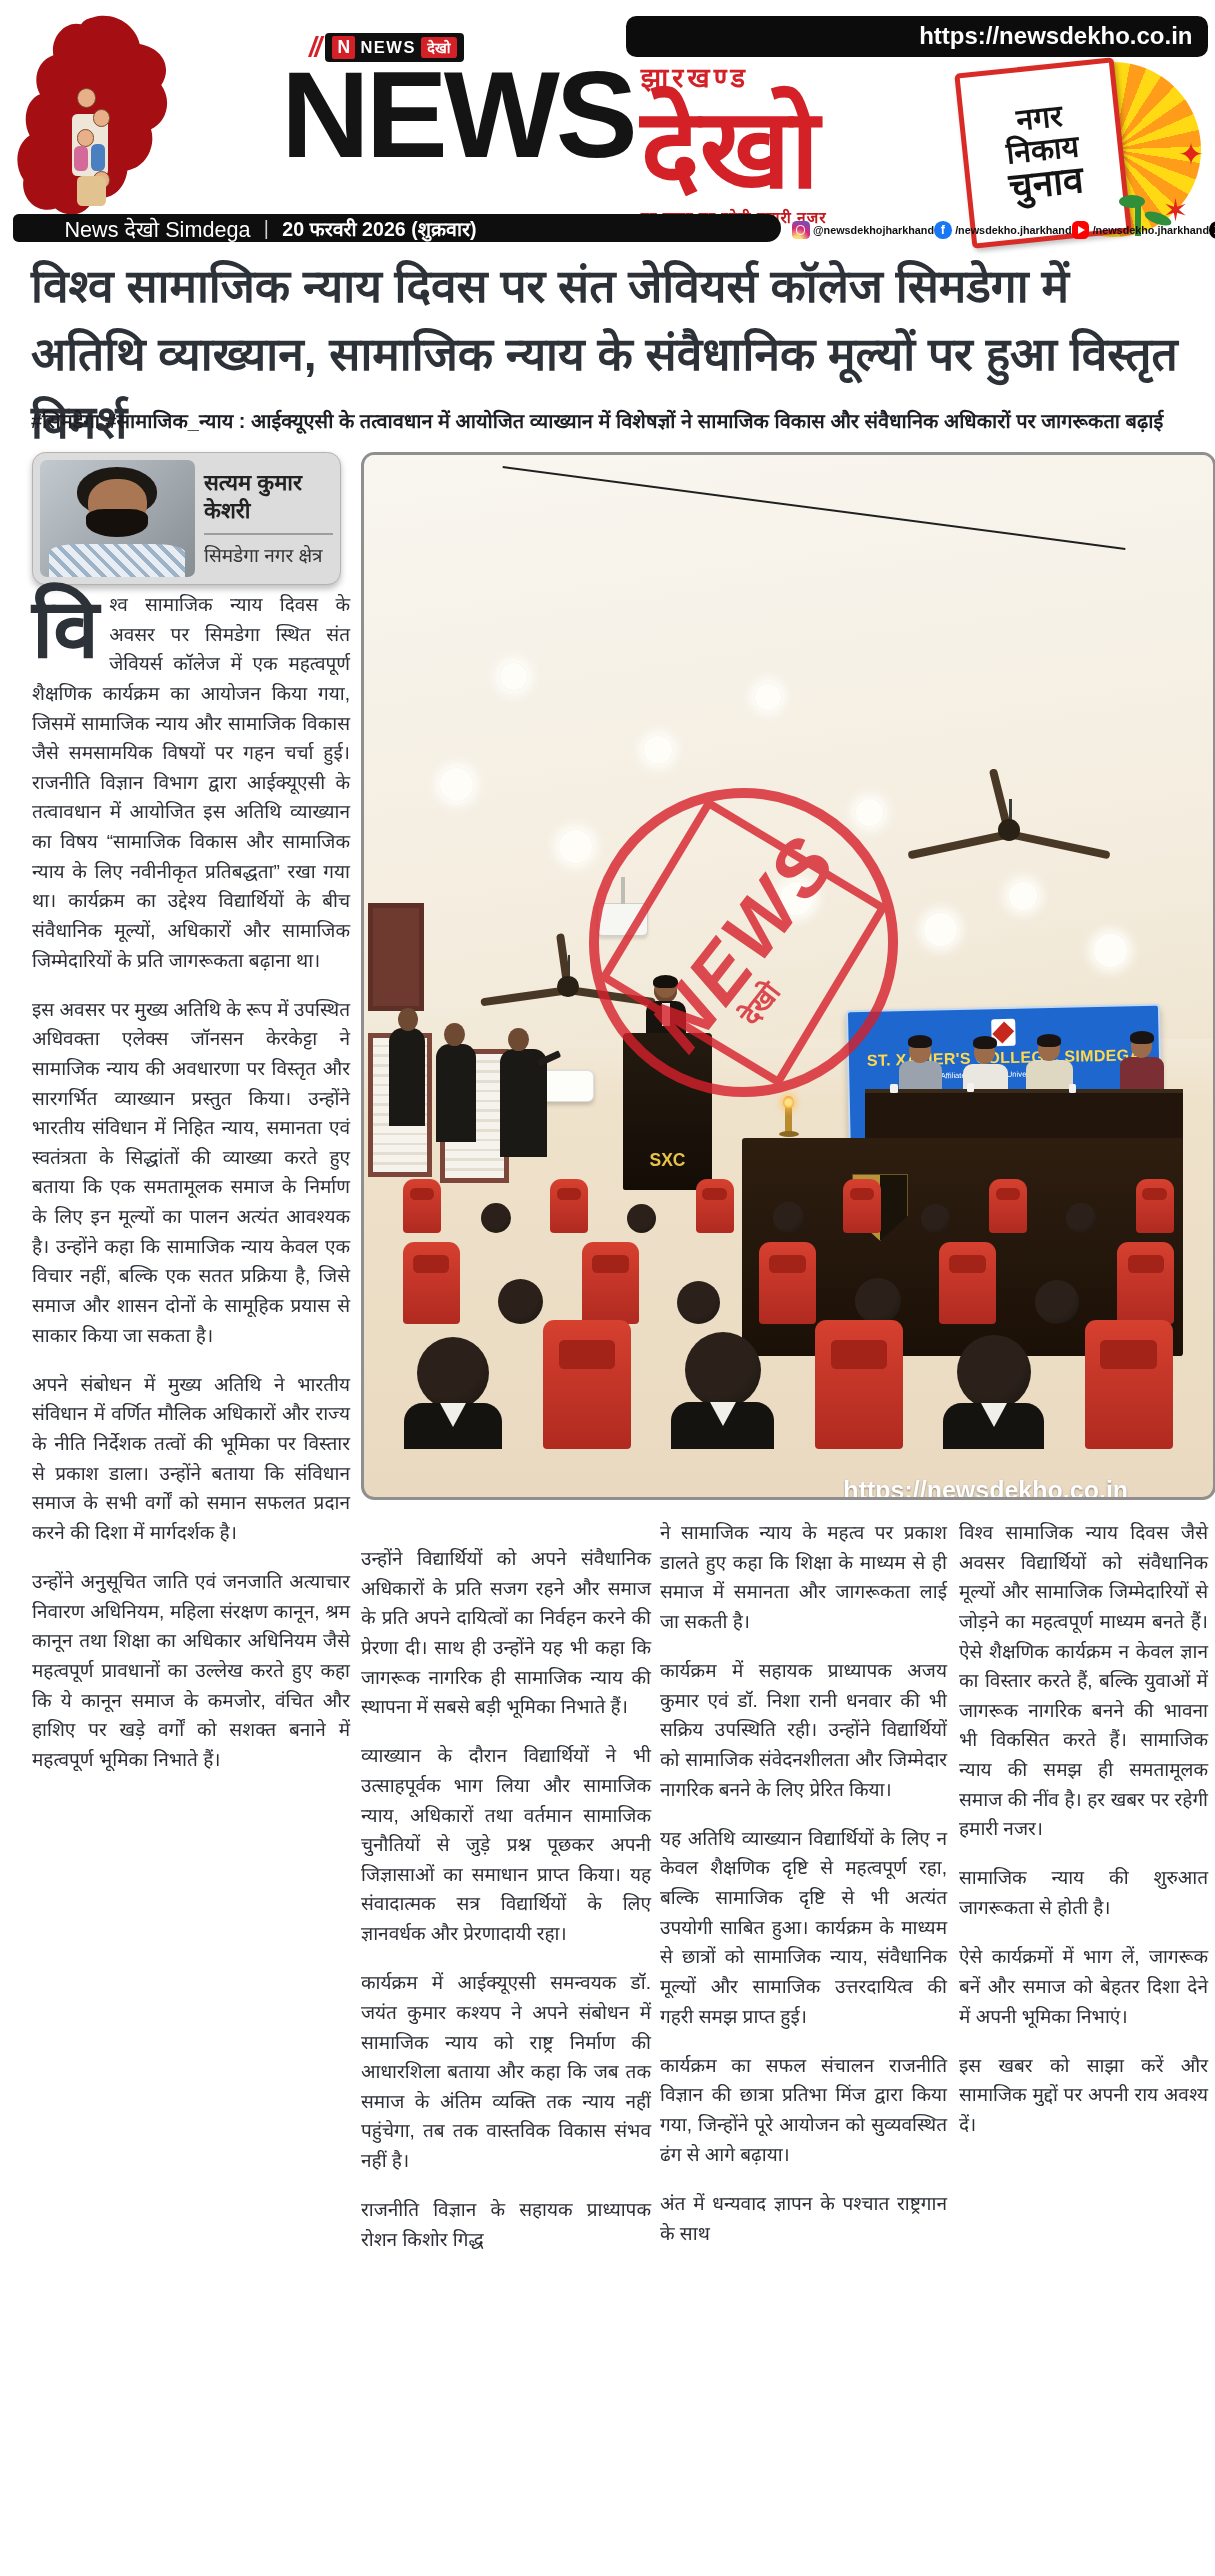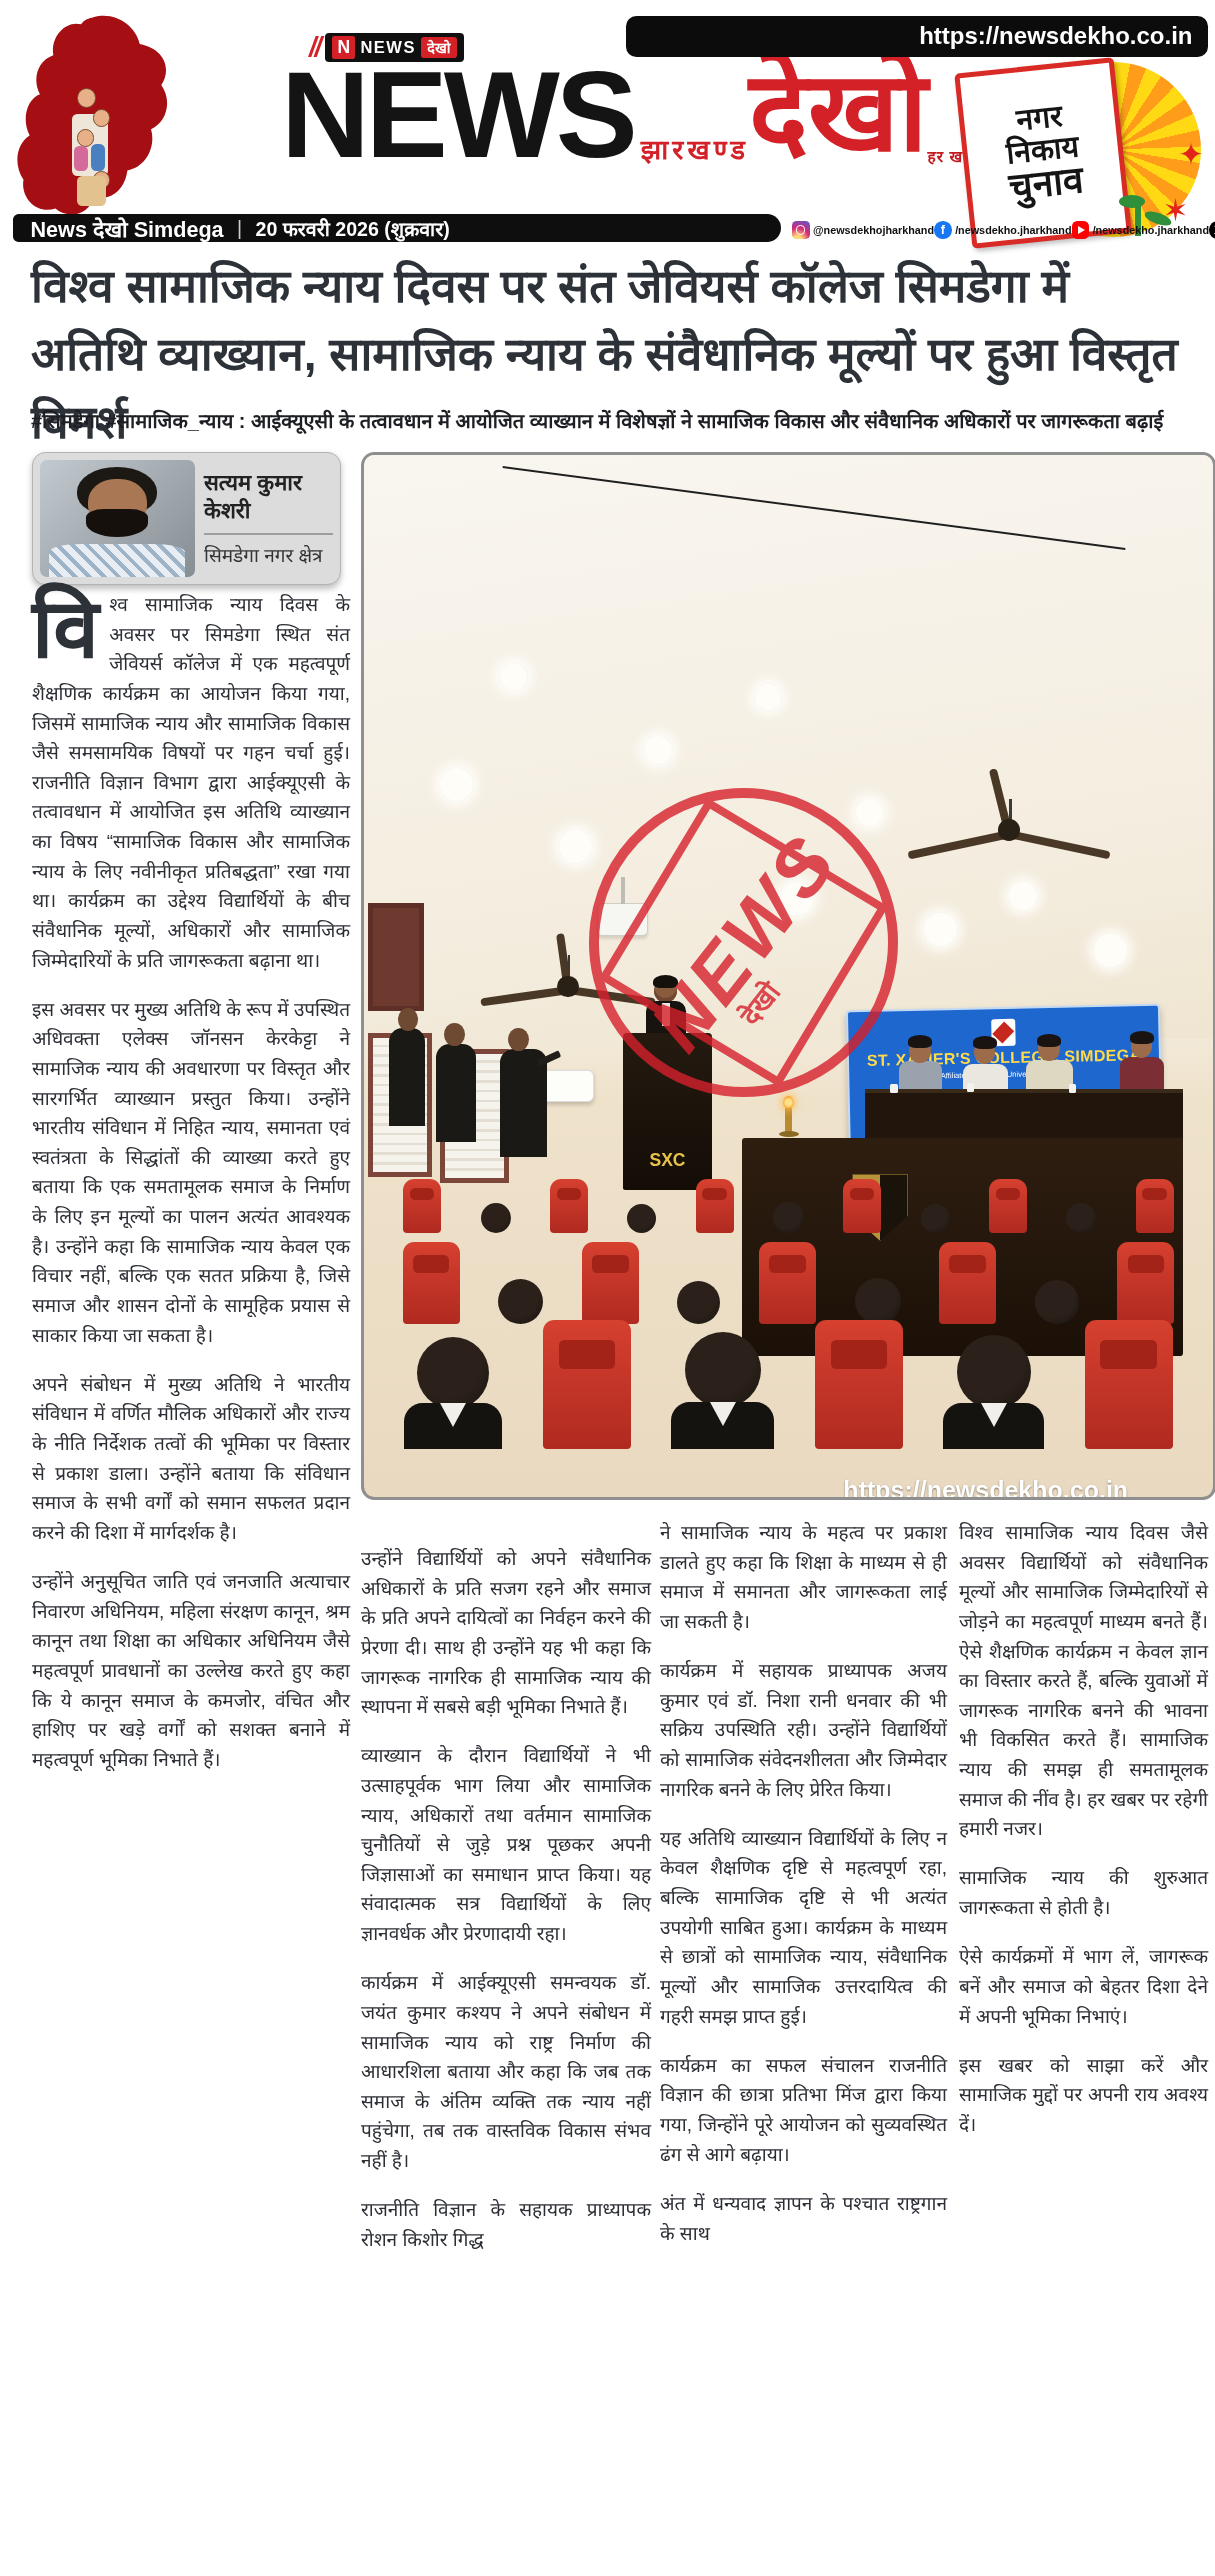--- a/index.html
+++ b/index.html
@@ -10,42 +10,42 @@
   .map-face{position:absolute;border-radius:50%;background:#e8b089;border:1.5px solid #7b4a2e;}
   .map-body{position:absolute;border-radius:5.2px;}
   .logo-small{position:absolute;left:309px;top:32px;display:flex;align-items:center;gap:5.2px;}
   .ls-slashes{color:#d42127;font-size:27px;font-weight:bold;font-style:italic;letter-spacing:-2.1px;}
   .ls-box{display:flex;align-items:center;gap:5.2px;background:#101010;border-radius:4.1px;padding:3.1px 7.2px;}
   .ls-n{background:#d42127;color:#fff;font-weight:900;font-size:17.5px;padding:1px 5.2px;border-radius:2.1px;}
   .ls-news{color:#fff;font-weight:900;font-size:16.5px;letter-spacing:1.5px;}
   .ls-dekho{background:#d42127;color:#fff;font-weight:bold;font-size:14.4px;padding:1px 6.2px;border-radius:3.1px;}
   .logo-big{position:absolute;left:281px;top:58px;display:flex;align-items:flex-start;}
   .big-news{font-size:123px;font-weight:900;color:#141414;line-height:.92;letter-spacing:-4.1px;}
-  .big-right{display:flex;flex-direction:row;align-items:flex-end;margin-left:7.2px;}
+  .big-right{display:flex;flex-direction:column;align-items:flex-start;margin-left:7.2px;}
   .state{color:#d42127;font-weight:900;font-size:27px;letter-spacing:4.1px;}
   .big-dekho{color:#d42127;font-weight:900;font-size:111px;line-height:.98;}
   .tagline{color:#c21a1f;font-weight:bold;font-size:15.5px;margin-top:2.1px;letter-spacing:1px;}
   .url-pill{position:absolute;left:626px;top:15.5px;width:582px;height:41px;background:#0c0c0c;border-radius:10.3px;
             color:#fff;font-size:24px;font-weight:bold;display:flex;align-items:center;justify-content:flex-end;
             padding-right:15.5px;box-sizing:border-box;}
   .poster{position:absolute;left:962px;top:59px;width:242px;height:180px;}
   .burst{position:absolute;right:2.6px;top:2.6px;width:175px;height:175px;border-radius:50%;
          background:repeating-conic-gradient(#ffd913 0 11deg,#ff9d1a 11deg 22deg);}
   .poster-card{position:absolute;left:1px;top:6.2px;width:150px;height:166px;background:#fff;border:5.2px solid #d92b26;
          border-radius:5.2px;transform:rotate(-6deg);display:flex;flex-direction:column;align-items:center;
          justify-content:center;box-shadow:2.1px 3.1px 5.2px rgba(0,0,0,.25);}
   .poster-card span{color:#151515;font-weight:900;line-height:1.05;}
   .pl1{font-size:30px;} .pl2{font-size:30px;} .pl3{font-size:37px;}
   .spark{position:absolute;color:#e1251b;font-size:31px;}
   .plant{position:absolute;right:28px;bottom:3.1px;width:62px;height:46px;}
   .plant i{position:absolute;display:block;background:#2f8f3a;}
   .date-bar{position:absolute;left:13px;top:214px;width:768px;height:28px;background:#0e0e0e;
             border-radius:6.2px 15.5px 15.5px 6.2px;color:#fff;display:flex;align-items:center;gap:13.4px;
             padding-left:17.5px;box-sizing:border-box;}
-  .db-brand{font-size:21.6px;font-weight:bold;}
+  .db-brand{font-size:21.6px;font-weight:normal;margin-left:34px;}
   .db-sep{color:#cfcfcf;font-size:19.6px;}
   .db-date{font-size:19.6px;font-weight:600;}
   .social-row{position:absolute;left:792px;top:218px;width:416px;height:24px;display:flex;align-items:center;
               justify-content:space-between;}
   .social-item{display:flex;align-items:center;gap:3.6px;font-size:10.8px;font-weight:bold;color:#101010;}
   .sicon{width:17.5px;height:17.5px;border-radius:50%;position:relative;flex:0 0 auto;}
   .sicon.insta{border-radius:4.6px;background:radial-gradient(circle at 30% 110%,#feda75 0 20%,#d62976 55%,#4f5bd5 100%);}
   .sicon.insta::before{content:"";position:absolute;inset:4.1px;border:1.5px solid #fff;border-radius:4.1px;}
   .sicon.fb{background:#1877f2;} .sicon.fb::before{content:"f";position:absolute;inset:0;color:#fff;font-weight:900;
         font-size:12.4px;display:flex;align-items:center;justify-content:center;}

